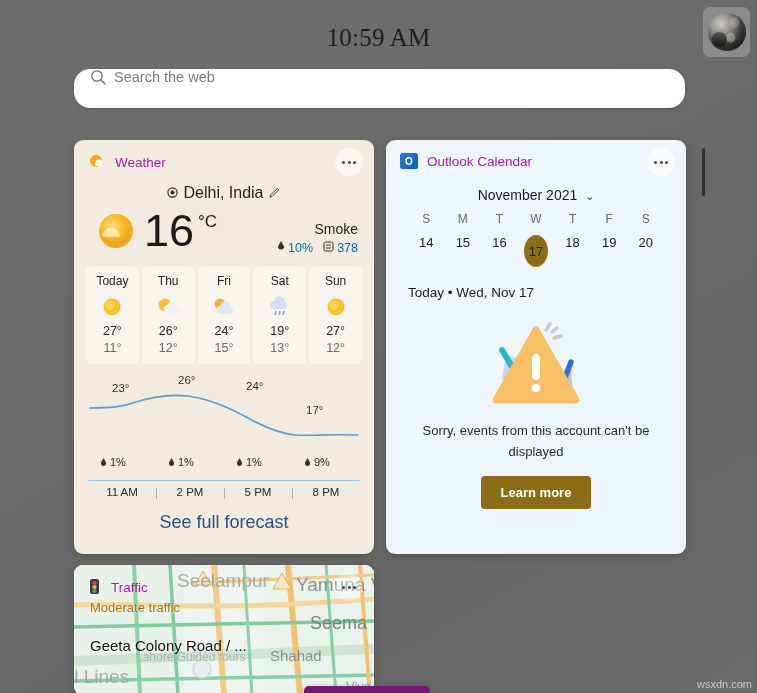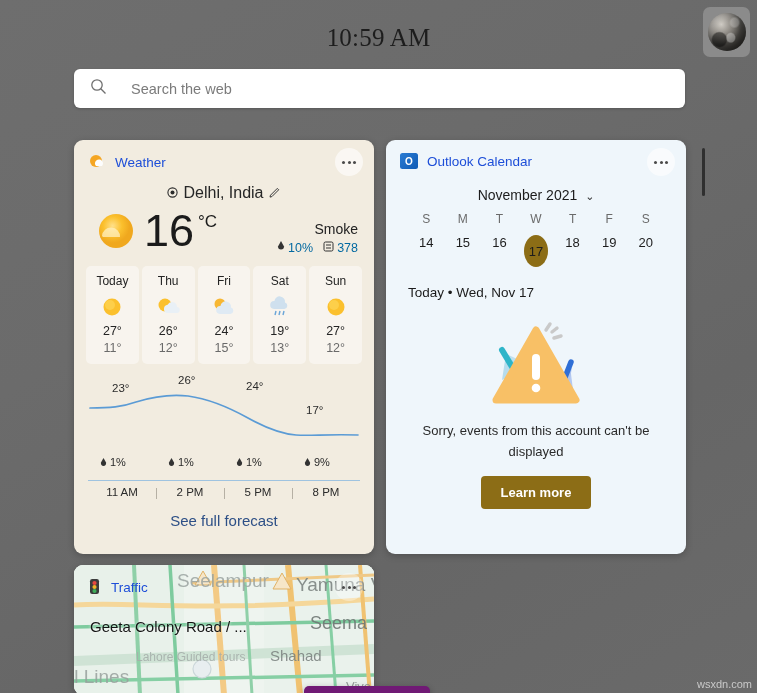--- a/index.html
+++ b/index.html
@@ -37,40 +37,40 @@
     background:
       radial-gradient(ellipse at 60% 65%, rgba(255,255,255,.30) 0 12%, transparent 16%),
       radial-gradient(ellipse at 30% 70%, rgba(0,0,0,.45) 0 18%, transparent 22%),
       radial-gradient(ellipse at 70% 25%, rgba(255,255,255,.22) 0 10%, transparent 15%);
   }
 
   
   .search {
     position: absolute; top: 69px; left: 74px;
     width: 611px; height: 39px;
-    background: #ffffff; border-radius: 6px;
-    display: flex; align-items: center; gap: 24px;
+    background: #ffffff; border-radius: 16px;
+    display: flex; gap: 7px;
     padding: 0 16px;
     box-shadow: 0 1px 3px rgba(0,0,0,.2);
   }
   .search .ph { color: #7b7b7b; font-size: 14.5px; }
 
   
   .board { position: absolute; top: 140px; left: 0; width: 757px; height: 553px; }
 
   .card {
     position: absolute; border-radius: 9px;
     box-shadow: 0 2px 7px rgba(0,0,0,.22);
     overflow: hidden;
   }
   .card-head {
     display: flex; align-items: center; gap: 9px;
     padding: 13px 14px 0 14px; position: relative;
   }
-  .card-title { font-size: 13.5px; color: #1d4ed8; }
+  .card-title { font-size: 13.5px; color: #a21caf; }
   .dots {
     position: absolute; top: 8px; right: 11px;
     width: 28px; height: 28px; border-radius: 50%;
     background: rgba(255,255,255,.6);
     display: flex; align-items: center; justify-content: center;
     gap: 2.5px;
   }
   .dots i { width: 3px; height: 3px; border-radius: 50%; background: #4a4a4a; display:block; }
 
   
@@ -105,21 +105,21 @@
   .chart .plabel { position:absolute; bottom: 12px; font-size: 11px; color:#2b2b2b; display:flex; align-items:center; gap:3px;}
   .hours {
     display:flex; margin: 0 14px; border-top: 1.5px solid #9fc3e0;
     padding-top: 5px; font-size: 11.5px; color:#2b2b2b;
   }
   .hours span { flex:1; text-align:center; position:relative; }
   .hours span + span::before {
     content:""; position:absolute; left:0; top: 2px; height: 11px; width:1px; background:#b6b0a4;
   }
   .full {
-    text-align:center; margin-top: 14px; font-size: 15px; color:#2d4f86;
+    text-align:center; margin-top: 14px; font-size: 18px; color:#2d4f86;
   }
 
   
   #outlook { left: 386px; top: 0; width: 300px; height: 414px; background: #eff6fb; }
   .ol-ico {
     width: 18px; height: 16px; border-radius: 2.5px;
     background: linear-gradient(135deg,#2b7cd3,#0f5bb5);
     display:flex; align-items:center; justify-content:center;
     font-size: 10px; color:#fff; font-weight:bold;
   }
@@ -498,20 +498,21 @@
             <circle cx="6.5" cy="13" r="2.1" fill="#3fae5a"></circle>
           </svg>
         </span>
         <span class="card-title">Traffic</span>
         <span class="dots" style="background:rgba(255,255,255,.35);">
             <i></i>
             <i></i>
             <i></i>
           </span>
       </div>
+      <div class="tr-status" style="color: rgb(168, 115, 13);">Moderate traffic</div>
       <div class="tr-street2">Geeta Colony Road / ...</div>
     </div>
   </div>
 
 </div>
 
 <button class="jump">Jump to News</button>
 
 <div class="scrollbar"></div>
 

